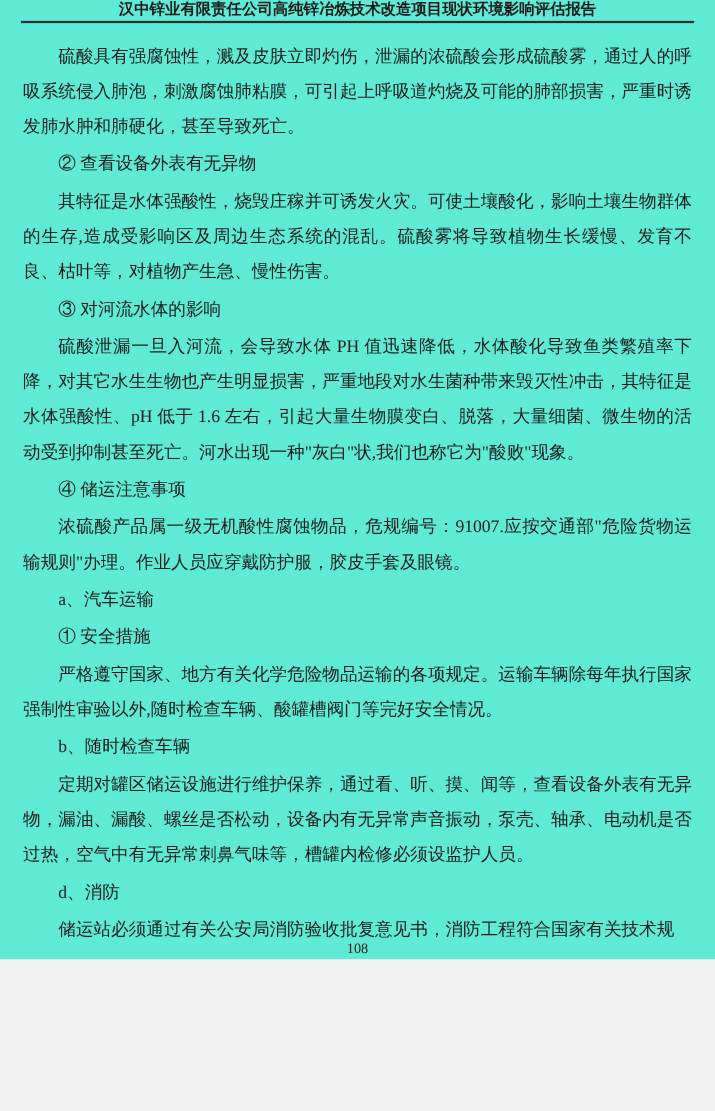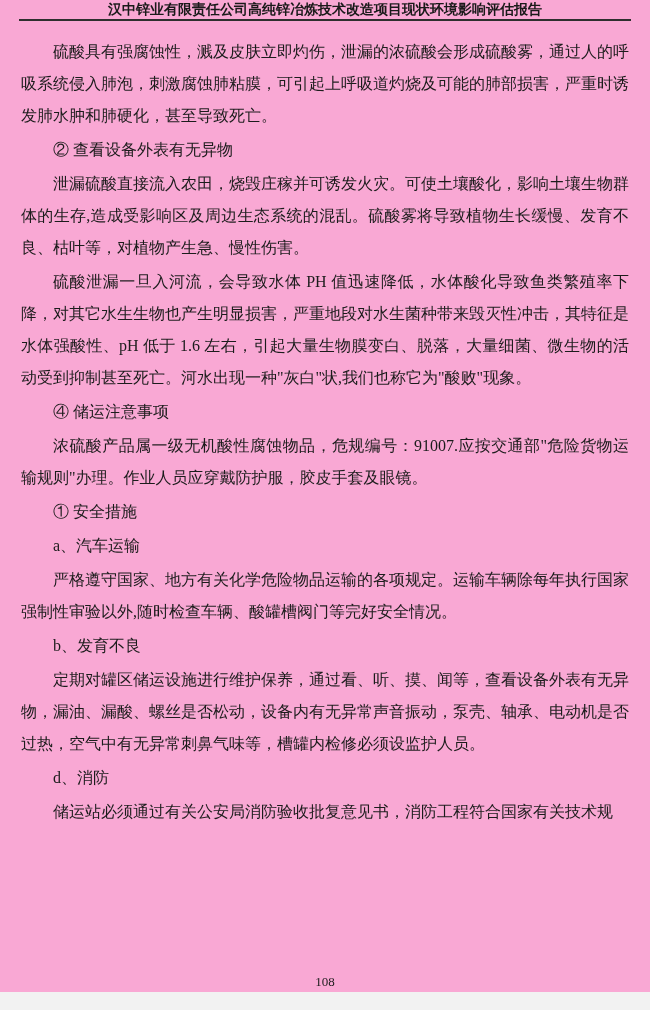--- a/index.html
+++ b/index.html
@@ -3,22 +3,22 @@
 <meta charset="utf-8">
 <style>
   html, body { margin: 0; padding: 0; }
   body {
     width: 650px; height: 1010px;
     background: #f2f2f2;
     font-family: "Liberation Serif", "DejaVu Serif", serif;
   }
   .page {
     position: relative;
-    width: 650px; height: 992px;
-    background: #f9a8d4;
+    width: 650px; height: 872px;
+    background: #5eead4;
     color: #1c1c1c;
     overflow: hidden;
     box-sizing: border-box;
   }
   .page-header {
     padding-top: 2px;
   }
   .header-title {
     text-align: center;
     font-size: 14px;
@@ -65,28 +65,29 @@
 <div class="page">
 
   <header class="page-header">
     <div class="header-title">汉中锌业有限责任公司高纯锌冶炼技术改造项目现状环境影响评估报告</div>
     <hr class="header-rule">
   </header>
 
   <main class="doc-body">
     <p class="para">硫酸具有强腐蚀性，溅及皮肤立即灼伤，泄漏的浓硫酸会形成硫酸雾，通过人的呼吸系统侵入肺泡，刺激腐蚀肺粘膜，可引起上呼吸道灼烧及可能的肺部损害，严重时诱发肺水肿和肺硬化，甚至导致死亡。</p>
     <p class="heading">② 查看设备外表有无异物</p>
-    <p class="para">泄漏硫酸直接流入农田，烧毁庄稼并可诱发火灾。可使土壤酸化，影响土壤生物群体的生存,造成受影响区及周边生态系统的混乱。硫酸雾将导致植物生长缓慢、发育不良、枯叶等，对植物产生急、慢性伤害。</p>
+    <p class="para">其特征是水体强酸性，烧毁庄稼并可诱发火灾。可使土壤酸化，影响土壤生物群体的生存,造成受影响区及周边生态系统的混乱。硫酸雾将导致植物生长缓慢、发育不良、枯叶等，对植物产生急、慢性伤害。</p>
+    <p class="heading">③ 对河流水体的影响</p>
     <p class="para">硫酸泄漏一旦入河流，会导致水体 PH 值迅速降低，水体酸化导致鱼类繁殖率下降，对其它水生生物也产生明显损害，严重地段对水生菌种带来毁灭性冲击，其特征是水体强酸性、pH 低于 1.6 左右，引起大量生物膜变白、脱落，大量细菌、微生物的活动受到抑制甚至死亡。河水出现一种"灰白"状,我们也称它为"酸败"现象。</p>
     <p class="heading">④ 储运注意事项</p>
     <p class="para">浓硫酸产品属一级无机酸性腐蚀物品，危规编号：91007.应按交通部"危险货物运输规则"办理。作业人员应穿戴防护服，胶皮手套及眼镜。</p>
+    <p class="heading">a、汽车运输</p>
     <p class="heading">① 安全措施</p>
-    <p class="heading">a、汽车运输</p>
     <p class="para">严格遵守国家、地方有关化学危险物品运输的各项规定。运输车辆除每年执行国家强制性审验以外,随时检查车辆、酸罐槽阀门等完好安全情况。</p>
-    <p class="heading">b、发育不良</p>
+    <p class="heading">b、随时检查车辆</p>
     <p class="para">定期对罐区储运设施进行维护保养，通过看、听、摸、闻等，查看设备外表有无异物，漏油、漏酸、螺丝是否松动，设备内有无异常声音振动，泵壳、轴承、电动机是否过热，空气中有无异常刺鼻气味等，槽罐内检修必须设监护人员。</p>
     <p class="heading">d、消防</p>
     <p class="para">储运站必须通过有关公安局消防验收批复意见书，消防工程符合国家有关技术规</p>
   </main>
 
   <footer class="page-footer">
     <span>108</span>
   </footer>
 
 </div>

